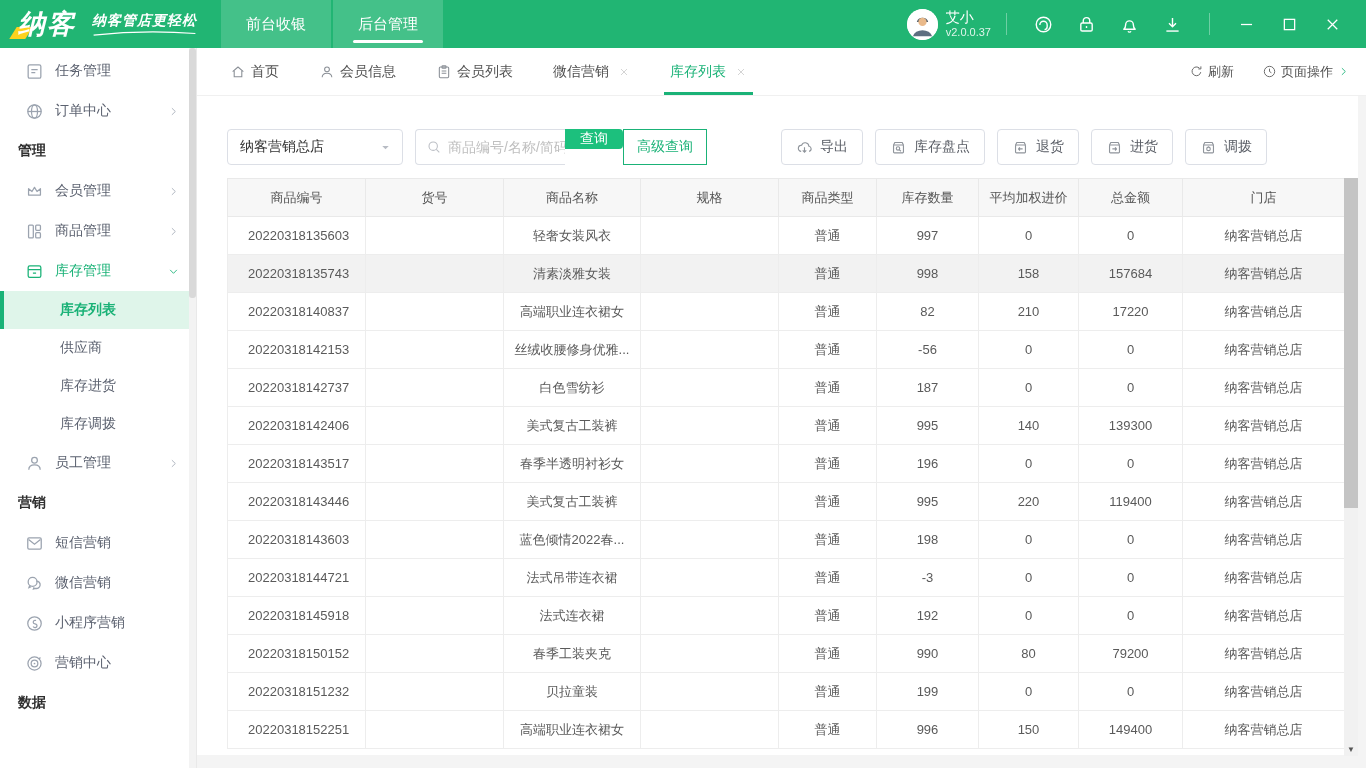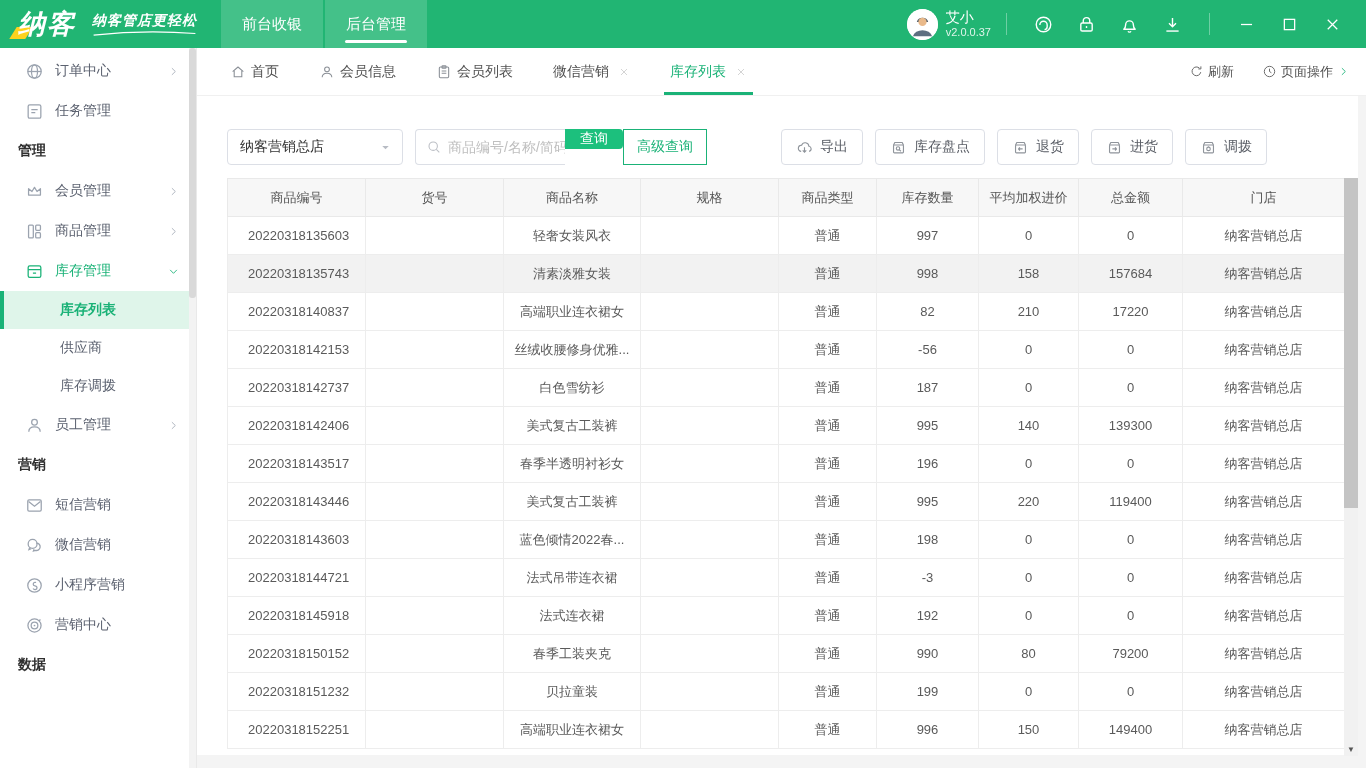--- a/index.html
+++ b/index.html
@@ -10,21 +10,21 @@
   .app { width:1366px; height:768px; display:flex; flex-direction:column; }
 
   
   .header { flex:0 0 48px; background:#21b573; display:flex; align-items:center; color:#fff; position:relative; }
   .logo { position:relative; margin-left:18px; font-size:27px; font-weight:bold; font-style:italic; letter-spacing:2px; line-height:48px; }
   .logo-accent { position:absolute; left:-5px; bottom:9px; width:16px; height:12px; background:#ffd21e; transform:skewX(-32deg); }
   .logo-text { position:relative; z-index:1; }
   .slogan { margin-left:16px; font-size:14px; font-style:italic; position:relative; padding-bottom:7px; letter-spacing:1px;font-weight:bold; }
   .slogan svg { position:absolute; left:0; bottom:0; width:100%; height:7px; }
   .hdr-nav { display:flex; margin-left:24px; height:48px; }
-  .nav-tab { width:102px; margin-right:2px; display:flex; align-items:center; justify-content:center; font-size:15px; background:rgba(255,255,255,.16); position:relative; cursor:pointer; }
+  .nav-tab { width:110px; margin-right:2px; display:flex; align-items:center; justify-content:center; font-size:15px; background:rgba(255,255,255,.16); position:relative; cursor:pointer; }
   .nav-tab.active::after { content:""; position:absolute; bottom:5px; left:20px; right:20px; height:3px; background:#fff; border-radius:2px; }
   .hdr-right { margin-left:auto; display:flex; align-items:center; padding-right:12px; }
   .avatar { width:31px; height:31px; border-radius:50%; overflow:hidden; background:#fff; flex:0 0 31px; }
   .user-meta { margin-left:8px; line-height:1.2; }
   .user-name { font-size:14px; }
   .user-version { font-size:11px; opacity:.85; }
   .hdr-divider { width:1px; height:22px; background:rgba(255,255,255,.35); margin:0 15px; }
   .hdr-icon { width:21px; height:21px; margin:0 11px; cursor:pointer; }
   .hdr-icon use { stroke-width:1.9; }
   .win-btn { width:19px; height:19px; margin:0 12px; cursor:pointer; }
@@ -293,33 +293,33 @@
             <use href="#i-close"></use>
           </svg></span>
     </div>
   </div>
 
   <div class="body">
 
     <div class="sidebar" id="sidebar">
         <div class="menu-item">
           <svg class="ic mi">
+            <use href="#i-task"></use>
+          </svg>
+          <span>任务管理</span>
+        </div>
+        <div class="menu-item">
+          <svg class="ic mi">
             <use href="#i-globe"></use>
           </svg>
           <span>订单中心</span>
           <svg class="ic arrow">
             <use href="#i-chevr"></use>
           </svg>
         </div>
-        <div class="menu-item">
-          <svg class="ic mi">
-            <use href="#i-task"></use>
-          </svg>
-          <span>任务管理</span>
-        </div>
         <div class="menu-section">
           <span>管理</span>
         </div>
         <div class="menu-item">
           <svg class="ic mi">
             <use href="#i-crown"></use>
           </svg>
           <span>会员管理</span>
           <svg class="ic arrow">
             <use href="#i-chevr"></use>
@@ -341,20 +341,23 @@
           <span>库存管理</span>
           <svg class="ic arrow">
             <use href="#i-chevd"></use>
           </svg>
         </div>
         <div class="sub-item active">
           <span>库存列表</span>
         </div>
         <div class="sub-item">
           <span>供应商</span>
+        </div>
+        <div class="sub-item">
+          <span>库存进货</span>
         </div>
         <div class="sub-item">
           <span>库存调拨</span>
         </div>
         <div class="menu-item">
           <svg class="ic mi">
             <use href="#i-person"></use>
           </svg>
           <span>员工管理</span>
           <svg class="ic arrow">

